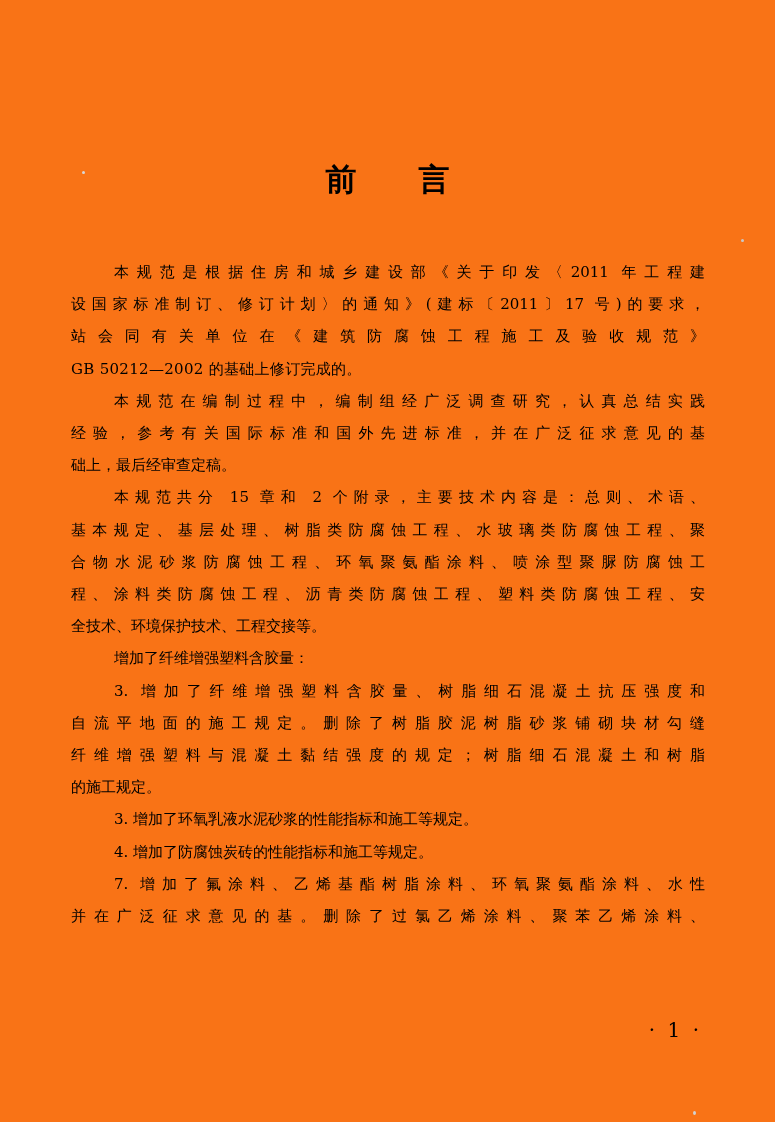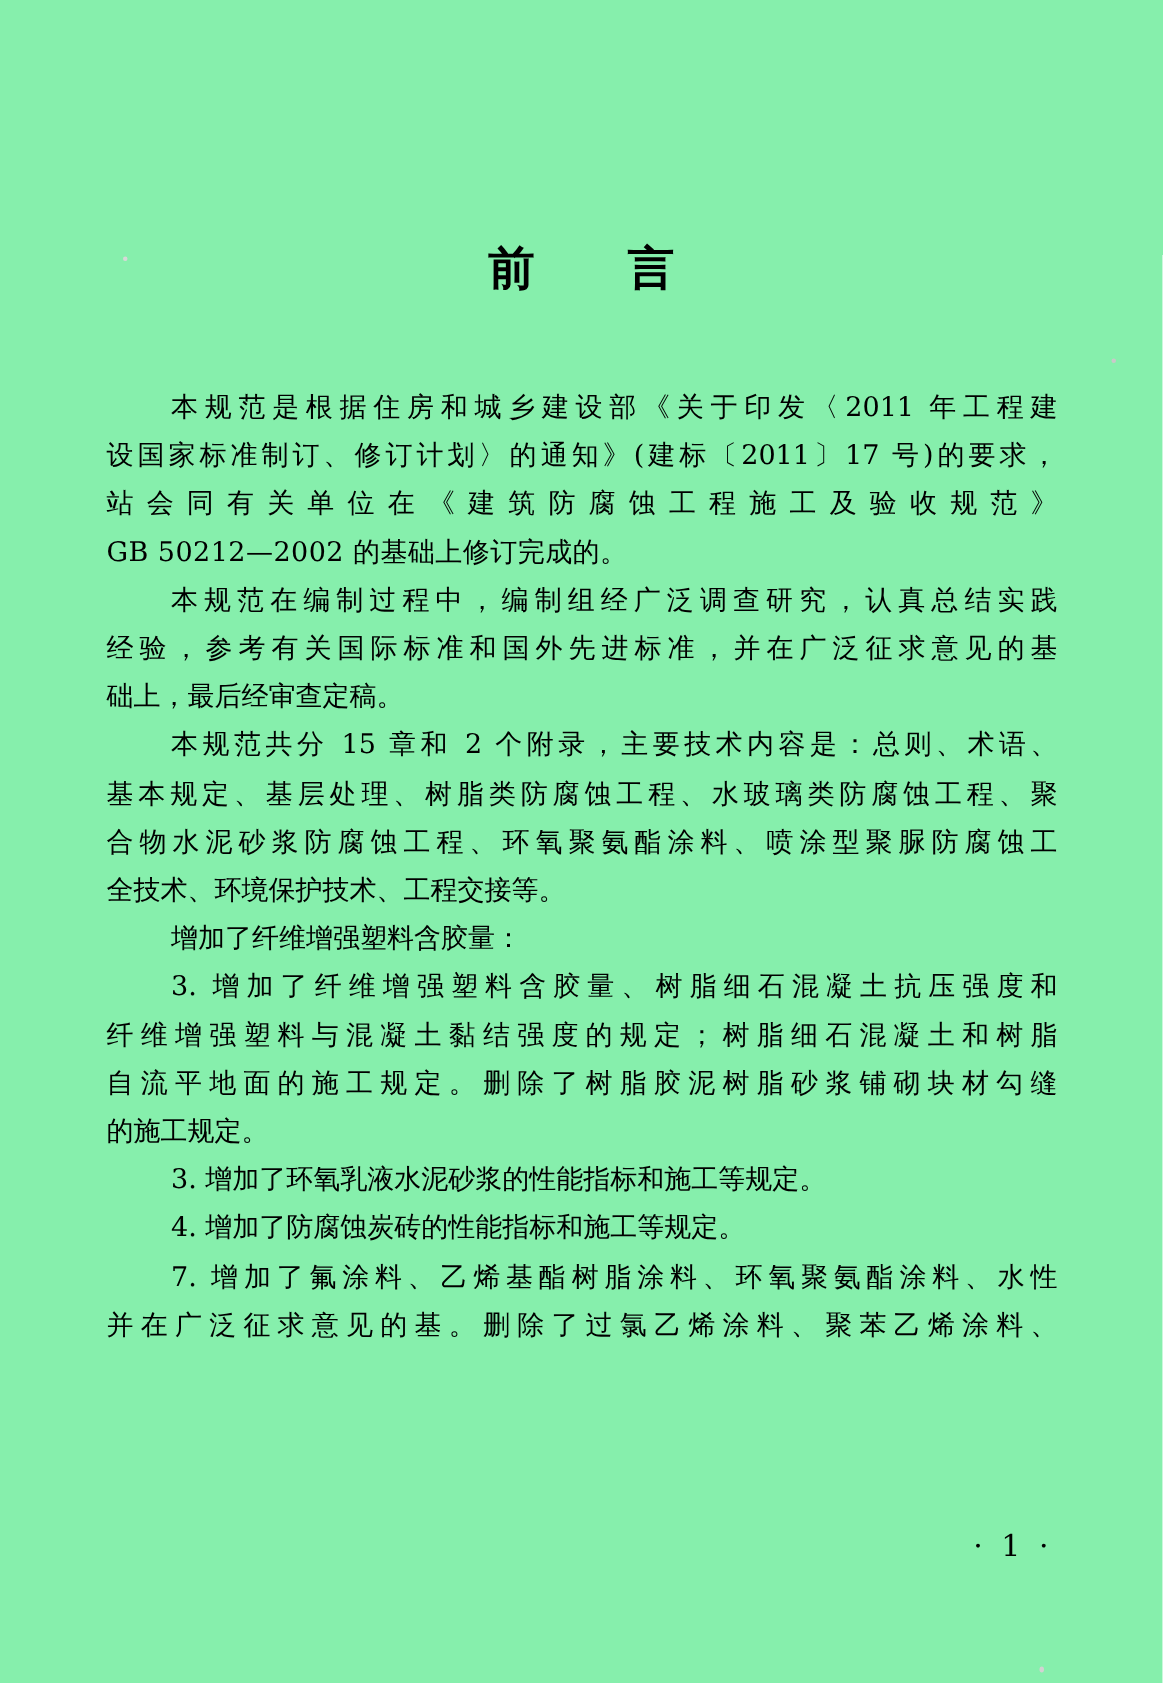--- a/index.html
+++ b/index.html
@@ -9,21 +9,21 @@
     background: #ffffff;
   }
   body {
     font-family: "DejaVu Serif", "Liberation Serif", serif;
     color: #000000;
   }
   .page {
     position: relative;
     width: 775px;
     height: 1122px;
-    background: #86efac;
+    background: #f97316;
     overflow: hidden;
     margin: 0 auto;
   }
   
   .speck {
     position: absolute;
     background: #c9c9c9;
     border-radius: 50%;
   }
   .speck-a { left: 741px; top: 239px; width: 3px; height: 3px; }
@@ -46,21 +46,21 @@
 
   .body-block {
     position: absolute;
     left: 71px;
     top: 256px;
     width: 634px;
   }
 
   p.para {
     margin: 0;
-    font-size: 18px;
+    font-size: 15px;
     line-height: 32.2px;
     text-align: justify;
     text-align-last: left;
     text-justify: inter-character;
     word-break: break-all;
     white-space: normal;
   }
   
   p.para .fill {
     display: block;
@@ -118,32 +118,33 @@
     <p class="para">
       <span class="fill ind">本规范在编制过程中，编制组经广泛调查研究，认真总结实践</span>
       <span class="fill">经验，参考有关国际标准和国外先进标准，并在广泛征求意见的基</span>
       <span class="last">础上，最后经审查定稿。</span>
     </p>
 
     <p class="para">
       <span class="fill ind">本规范共分 15 章和 2 个附录，主要技术内容是：总则、术语、</span>
       <span class="fill">基本规定、基层处理、树脂类防腐蚀工程、水玻璃类防腐蚀工程、聚</span>
       <span class="fill">合物水泥砂浆防腐蚀工程、环氧聚氨酯涂料、喷涂型聚脲防腐蚀工</span>
+      <span class="fill">程、涂料类防腐蚀工程、沥青类防腐蚀工程、塑料类防腐蚀工程、安</span>
       <span class="last">全技术、环境保护技术、工程交接等。</span>
     </p>
 
     <p class="para">
       <span class="last" style="text-indent:43px;display:block;">增加了纤维增强塑料含胶量：</span>
     </p>
 
 
     <p class="para">
       <span class="fill ind">3. 增加了纤维增强塑料含胶量、树脂细石混凝土抗压强度和</span>
+      <span class="fill">自流平地面的施工规定。删除了树脂胶泥树脂砂浆铺砌块材勾缝</span>
       <span class="fill">纤维增强塑料与混凝土黏结强度的规定；树脂细石混凝土和树脂</span>
-      <span class="fill">自流平地面的施工规定。删除了树脂胶泥树脂砂浆铺砌块材勾缝</span>
       <span class="last">的施工规定。</span>
     </p>
 
     <p class="para">
       <span class="last" style="text-indent:43px;display:block;">3. 增加了环氧乳液水泥砂浆的性能指标和施工等规定。</span>
     </p>
 
     <p class="para">
       <span class="last" style="text-indent:43px;display:block;">4. 增加了防腐蚀炭砖的性能指标和施工等规定。</span>
     </p>

